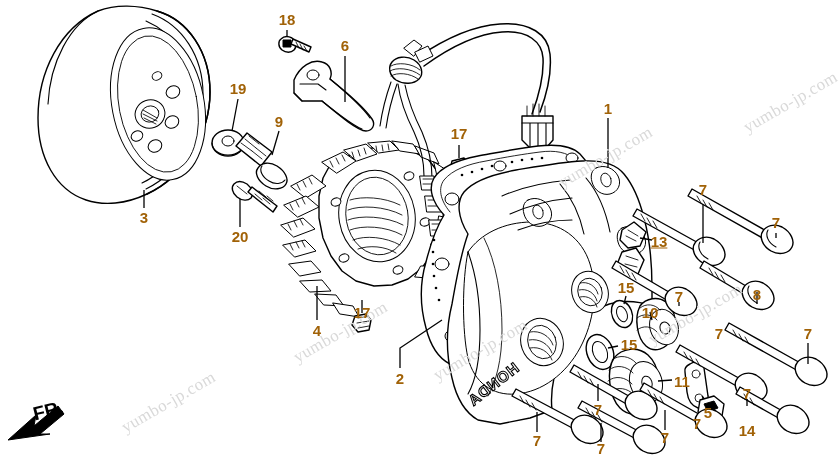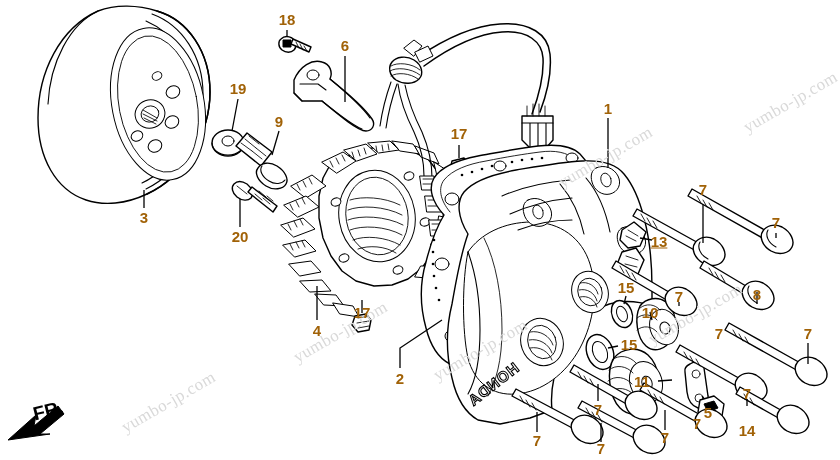--- a/index.html
+++ b/index.html
@@ -518,21 +518,21 @@
       <div class="callout" style="left: 679px; top: 296px;">7</div>
       <div class="callout" style="left: 757px; top: 294px;">8</div>
       <div class="callout" style="left: 626px; top: 287px;">15</div>
       <div class="callout" style="left: 650px; top: 312px;">10</div>
       <div class="callout" style="left: 317px; top: 330px;">4</div>
       <div class="callout" style="left: 629px; top: 344px;">15</div>
       <div class="callout" style="left: 719px; top: 333px;">7</div>
       <div class="callout" style="left: 808px; top: 333px;">7</div>
       <div class="callout" style="left: 362px; top: 312px;">17</div>
       <div class="callout" style="left: 400px; top: 378px;">2</div>
-      <div class="callout" style="left: 642px; top: 381px;">11</div>
+      <div class="callout" style="left: 682px; top: 381px;">11</div>
       <div class="callout" style="left: 708px; top: 412px;">5</div>
       <div class="callout" style="left: 715px; top: 430px; margin-left: 32px;">14</div>
       <div class="callout" style="left: 747px; top: 393px;">7</div>
       <div class="callout" style="left: 598px; top: 409px;">7</div>
       <div class="callout" style="left: 537px; top: 440px;">7</div>
       <div class="callout" style="left: 601px; top: 448px;">7</div>
       <div class="callout" style="left: 665px; top: 437px;">7</div>
       <div class="callout" style="left: 697px; top: 423px;">7</div>
     </div>
 

